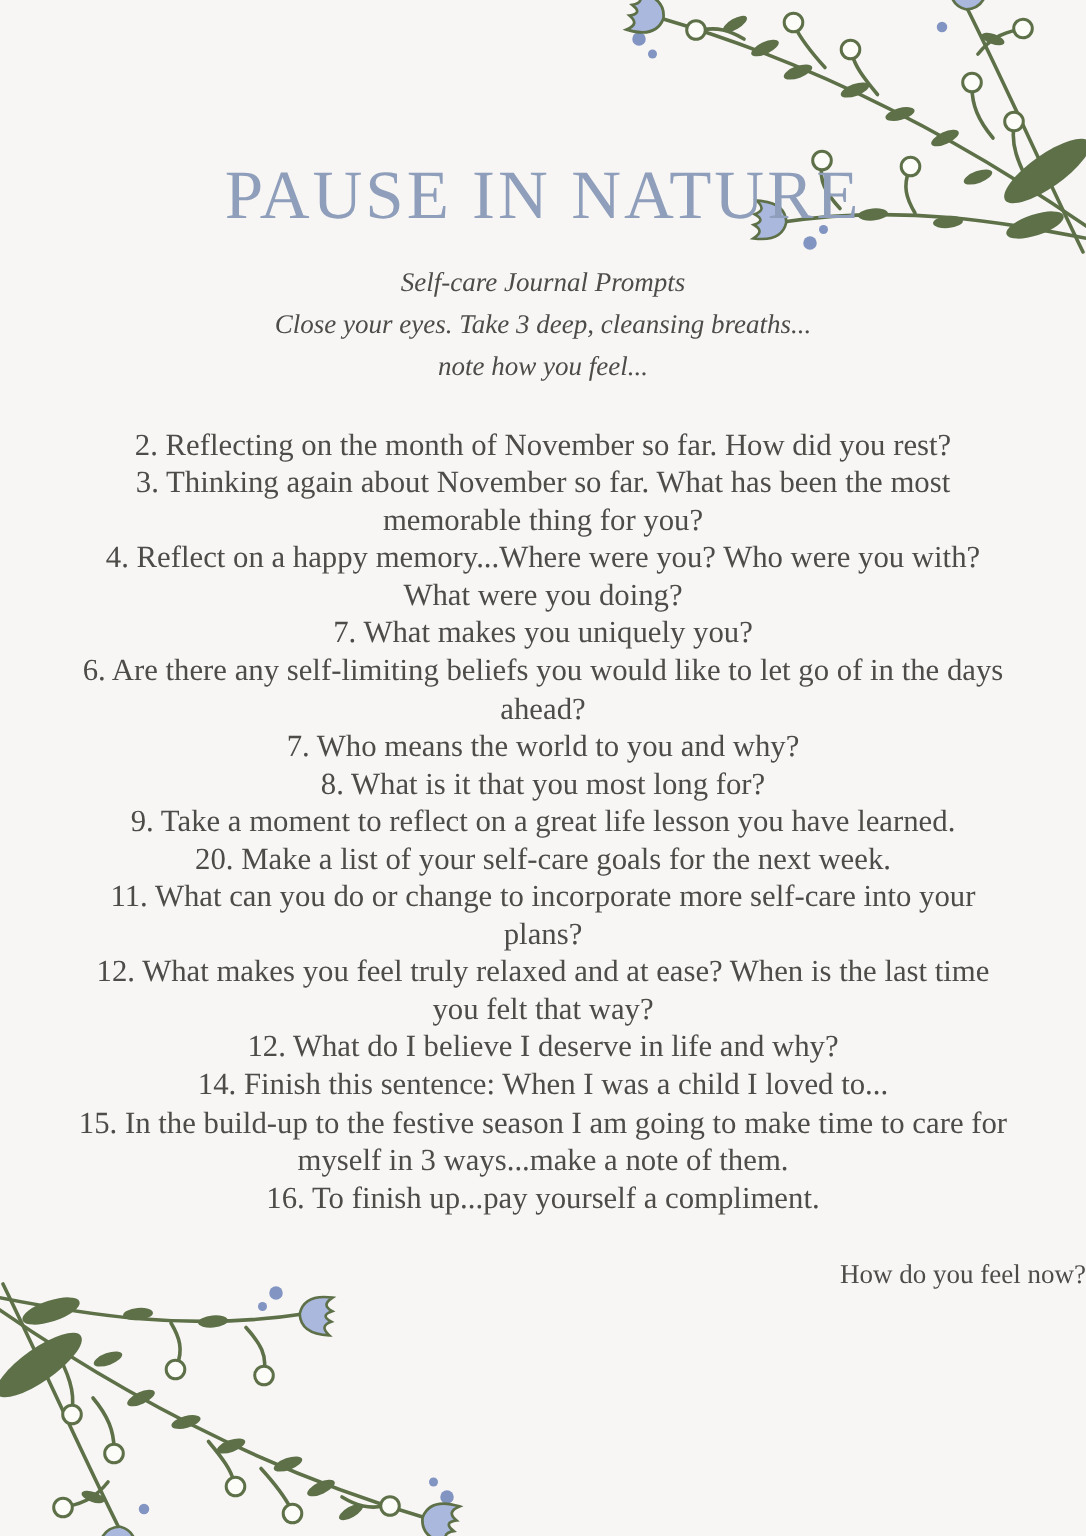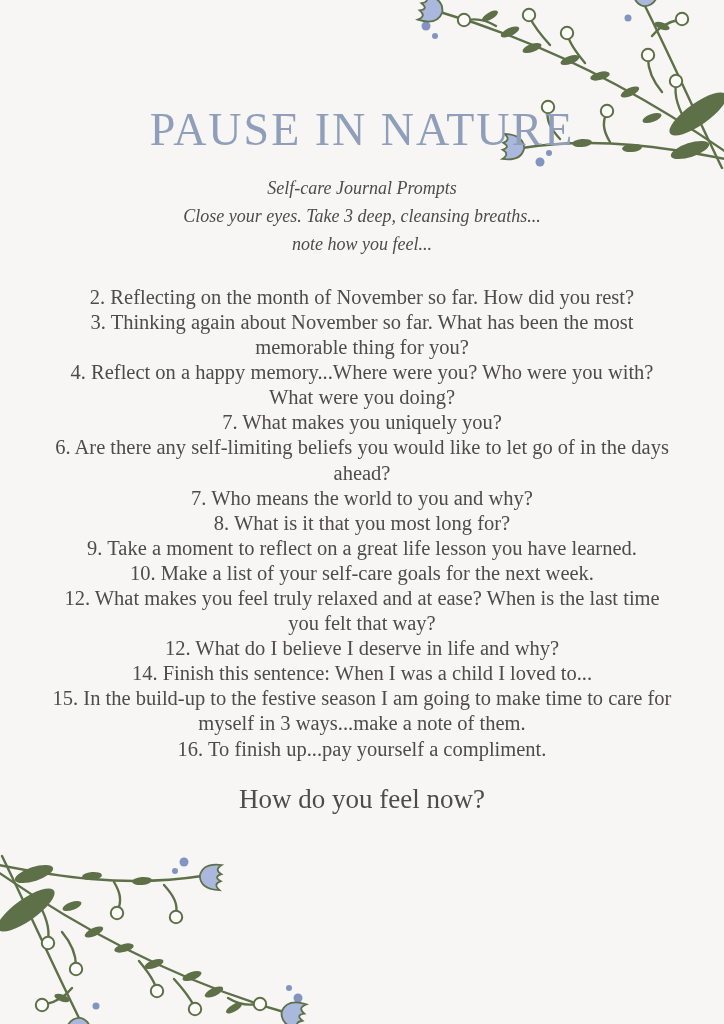--- a/index.html
+++ b/index.html
@@ -61,22 +61,23 @@
     color:var(--body-text);
   }
   .prompts{
     margin:27px auto 0 auto;
     width:622px;
     font-size:20.5px;
     line-height:25.1px;
   }
   .closing{
     margin-top:25px;
-    font-size:27px;
+    font-size:18px;
     line-height:25px;
+    text-align:right;
   }
 </style>
 </head>
 <body>
 
 <div class="page">
 
   <svg width="0" height="0" style="position:absolute" aria-hidden="true">
     <defs>
       <g id="tulip-shape">
@@ -159,21 +160,22 @@
 
     <div class="prompts">
         <div>2. Reflecting on the month of November so far. How did you rest?</div>
         <div>3. Thinking again about November so far. What has been the most memorable thing for you?</div>
         <div>4. Reflect on a happy memory...Where were you? Who were you with? What were you doing?</div>
         <div>7. What makes you uniquely you?</div>
         <div>6. Are there any self-limiting beliefs you would like to let go of in the days ahead?</div>
         <div>7. Who means the world to you and why?</div>
         <div>8. What is it that you most long for?</div>
         <div>9. Take a moment to reflect on a great life lesson you have learned.</div>
-        <div>10. Make a list of your self-care goals for the next week.</div>
+        <div>20. Make a list of your self-care goals for the next week.</div>
+        <div>11. What can you do or change to incorporate more self-care into your plans?</div>
         <div>12. What makes you feel truly relaxed and at ease? When is the last time you felt that way?</div>
         <div>12. What do I believe I deserve in life and why?</div>
         <div>14. Finish this sentence: When I was a child I loved to...</div>
         <div>15. In the build-up to the festive season I am going to make time to care for myself in 3 ways...make a note of them.</div>
         <div>16. To finish up...pay yourself a compliment.</div>
       </div>
 
     <div class="closing">How do you feel now?</div>
   </div>
 </div>

